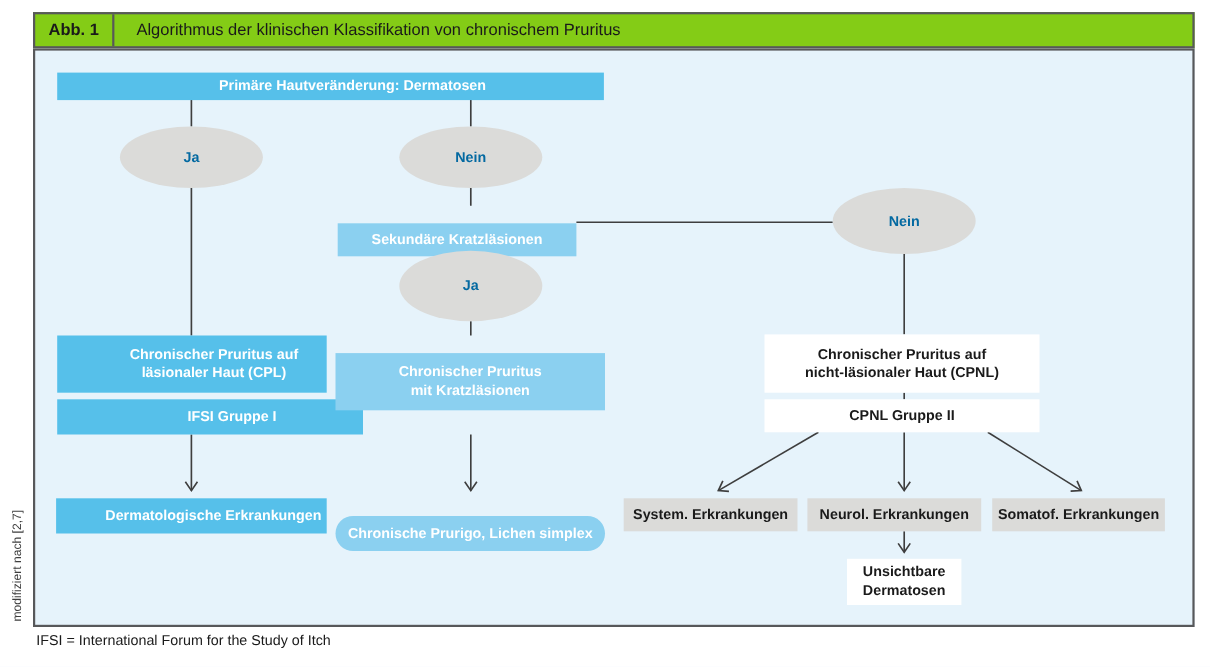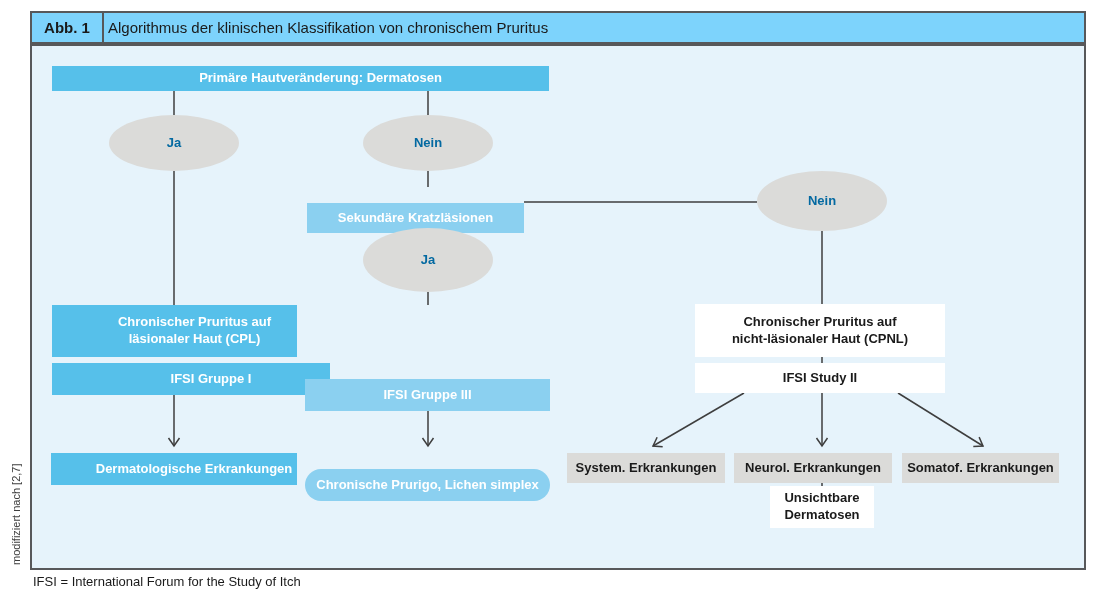--- a/index.html
+++ b/index.html
@@ -9,39 +9,39 @@
     height: 606px;
     background: #ffffff;
     font-family: "Liberation Sans", sans-serif;
     overflow: hidden;
   }
   .title-bar {
     position: absolute;
     left: 30px; top: 11px;
     width: 1056px; height: 33px;
     box-sizing: border-box;
-    background: #7dd3fc;
+    background: #84cc16;
     border: 2px solid var(--frame-border, #57585a);
     display: flex;
     align-items: stretch;
   }
   .fig-label {
     display: flex;
     align-items: center;
     justify-content: center;
     width: 70px;
     border-right: 2px solid var(--frame-border, #57585a);
     font-weight: bold;
     font-size: 15px;
     color: #1a1a1a;
   }
   .fig-title {
     display: flex;
     align-items: center;
-    padding-left: 4px;
+    padding-left: 20px;
     font-size: 15px;
     color: #1a1a1a;
   }
   .panel {
     position: absolute;
     left: 30px; top: 44px;
     width: 1056px; height: 526px;
     box-sizing: border-box;
     background: var(--panel-bg, #e6f3fb);
     border: 2px solid var(--frame-border, #57585a);
@@ -127,34 +127,35 @@
 
     <div class="node blue-light" style="left:275px; top:141px; width:217px; height:30px;">Sekundäre Kratzläsionen</div>
 
     <div class="node ellipse" style="left:331px; top:182px; width:130px; height:64px;">Ja</div>
     <div class="node ellipse" style="left:725px; top:125px; width:130px; height:60px;">Nein</div>
 
     <div class="node blue-med" style="left:20px; top:259px; width:245px; height:52px;">Chronischer Pruritus auf
 läsionaler Haut (CPL)</div>
     <div class="node blue-med" style="left:20px; top:317px; width:278px; height:32px;">IFSI Gruppe I</div>
 
-    <div class="node blue-light" style="left:273px; top:317px; width:245px; height:32px;">IFSI Gruppe III</div>
+    <div class="node blue-light" style="left:273px; top:259px; width:245px; height:52px;">Chronischer Pruritus
+mit Kratzläsionen</div>
 
     <div class="node white-node" style="left:663px; top:258px; width:250px; height:53px;">Chronischer Pruritus auf
 nicht-läsionaler Haut (CPNL)</div>
-    <div class="node white-node" style="left:663px; top:317px; width:250px; height:30px;">IFSI Study II</div>
+    <div class="node white-node" style="left:663px; top:317px; width:250px; height:30px;">CPNL Gruppe II</div>
 
     <div class="node blue-med" style="left:19px; top:407px; width:246px; height:32px;">Dermatologische Erkrankungen</div>
     <div class="node blue-light" style="left:273px; top:407px; width:245px; height:32px;border-radius:16px;">Chronische Prurigo, Lichen simplex</div>
 
     <div class="node gray-node" style="left:535px; top:407px; width:158px; height:30px;">System. Erkrankungen</div>
     <div class="node gray-node" style="left:870px; top:407px; width:157px; height:30px;">Somatof. Erkrankungen</div>
     <div class="node gray-node" style="left:702px; top:407px; width:158px; height:30px;">Neurol. Erkrankungen</div>
 
-    <div class="node white-node" style="left:738px; top:440px; width:104px; height:42px;">Unsichtbare
+    <div class="node white-node" style="left:738px; top:462px; width:104px; height:42px;">Unsichtbare
 Dermatosen</div>
 
   </div>
 
   <div class="side-note">modifiziert nach [2,7]</div>
   <div class="footnote">IFSI = International Forum for the Study of Itch</div>
 
 </div>
 
 </body></html>

